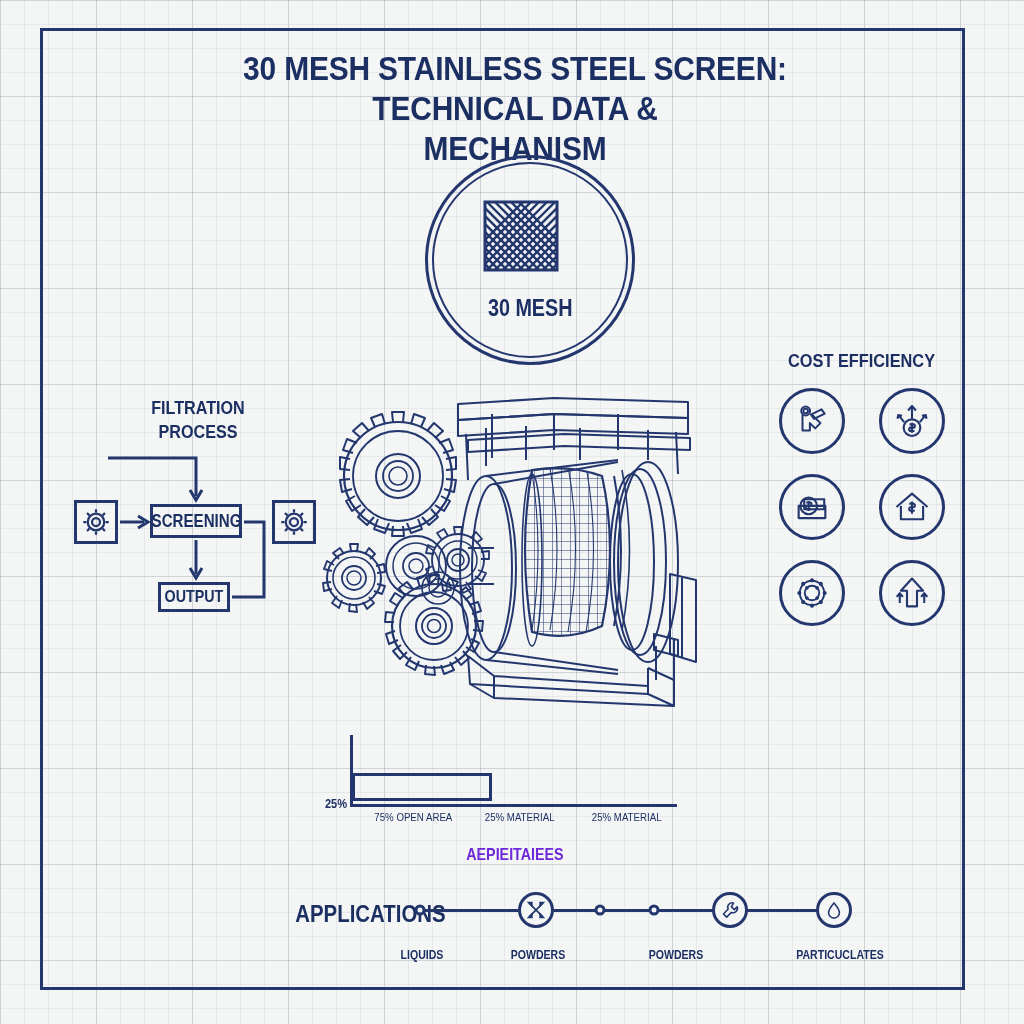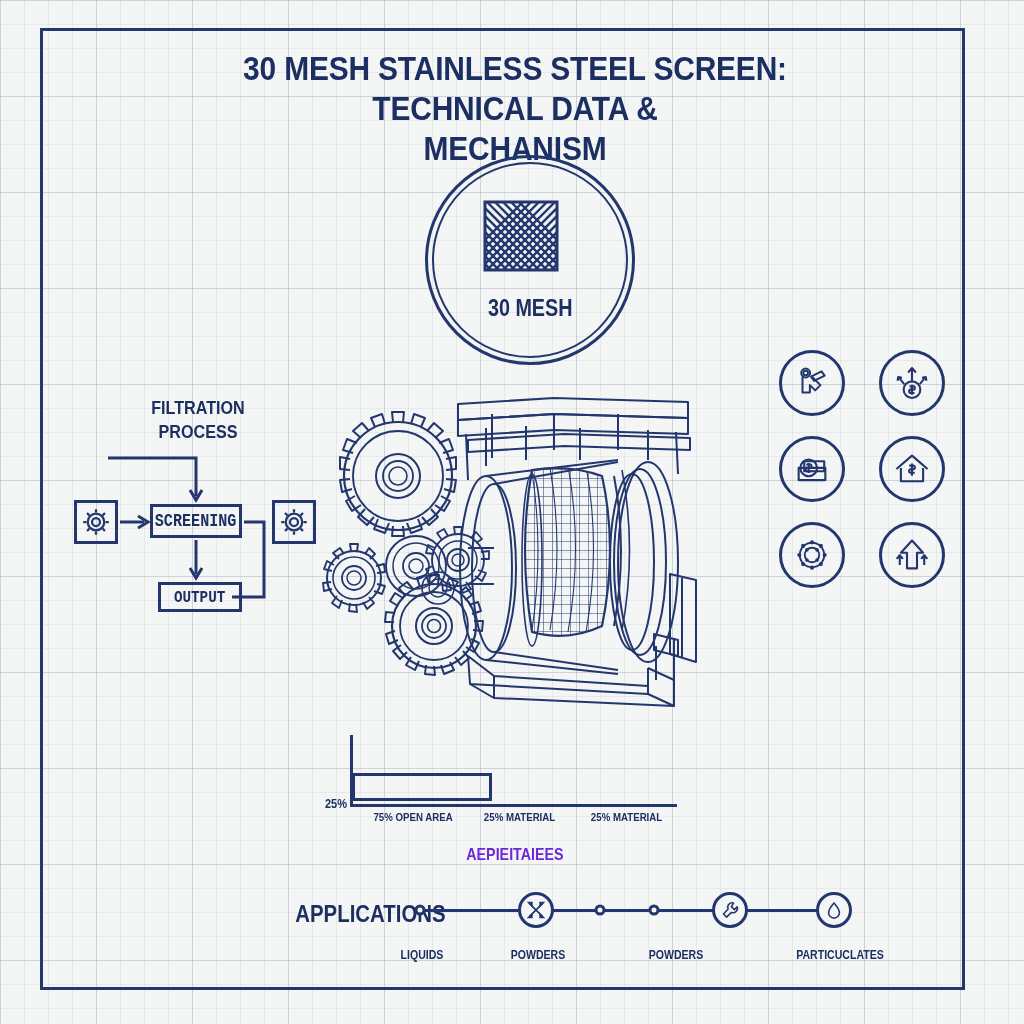--- a/index.html
+++ b/index.html
@@ -116,26 +116,26 @@
   .flow-box {
     position: absolute;
     border: 3px solid #23376e;
     background: transparent;
     box-sizing: border-box;
     display: flex;
     align-items: center;
     justify-content: center;
     color: #1c2f62;
     font-weight: bold;
-    font-family: Liberation Mono, monospace;
+    font-family: Liberation Sans, sans-serif;
   }
   .flow-box span { display: inline-block; transform: scaleX(0.84); }
 
   #box-screening { left: 82px; top: 108px; width: 92px; height: 34px; font-size: 18px; }
-  #box-output    { left: 90px; top: 186px; width: 84px; height: 30px; font-size: 17px; }
+  #box-output    { left: 90px; top: 186px; width: 72px; height: 30px; font-size: 17px; }
   #gear-box-left  { left: 6px;   top: 104px; width: 44px; height: 44px; border-width: 3px; }
   #gear-box-right { left: 204px; top: 104px; width: 44px; height: 44px; border-width: 3px; }
 
   
   #cost {
     position: absolute;
     left: 762px;
     top: 350px;
     width: 200px;
   }
@@ -215,21 +215,21 @@
     position: absolute;
     left: 10px; top: 76px;
     width: 320px;
     display: flex;
   }
   #chart .xlabels div {
     flex: 1;
     text-align: center;
     color: #1c2f62;
     font-size: 11px;
-    font-weight: bold;
+    font-weight: normal;
     white-space: nowrap;
     font-family: "Liberation Sans Narrow", "Liberation Sans", sans-serif;
   }
   #chart .xlabels div span { display: inline-block; transform: scaleX(0.88); }
 
   
   #apps-sub {
     position: absolute;
     left: 440px;
     top: 845px;
@@ -574,20 +574,23 @@
   </div>
 
   <div class="xlabels">
     <div><span>75% OPEN AREA</span></div>
     <div><span>25% MATERIAL</span></div>
     <div><span>25% MATERIAL</span></div>
   </div>
 </div>
 
 <div id="cost">
+  <div class="cost-title">
+    <span>COST EFFICIENCY</span>
+  </div>
   <div class="icon-grid">
 
     <div class="circle-icon">
       <svg width="38" height="38" viewBox="0 0 36 36" fill="none" stroke="#23376e" stroke-width="1.9" stroke-linejoin="round">
         <circle cx="12" cy="8.5" r="4.2"></circle>
         <circle cx="12" cy="8.5" r="2.2"></circle>
         <path d="M9 12 L9 27 L16 27 L16 20 L21 25 L26 20 L18 12"></path>
         <path d="M17 12 L27 7 L30 11 L20 16 Z"></path>
       </svg>
     </div>

